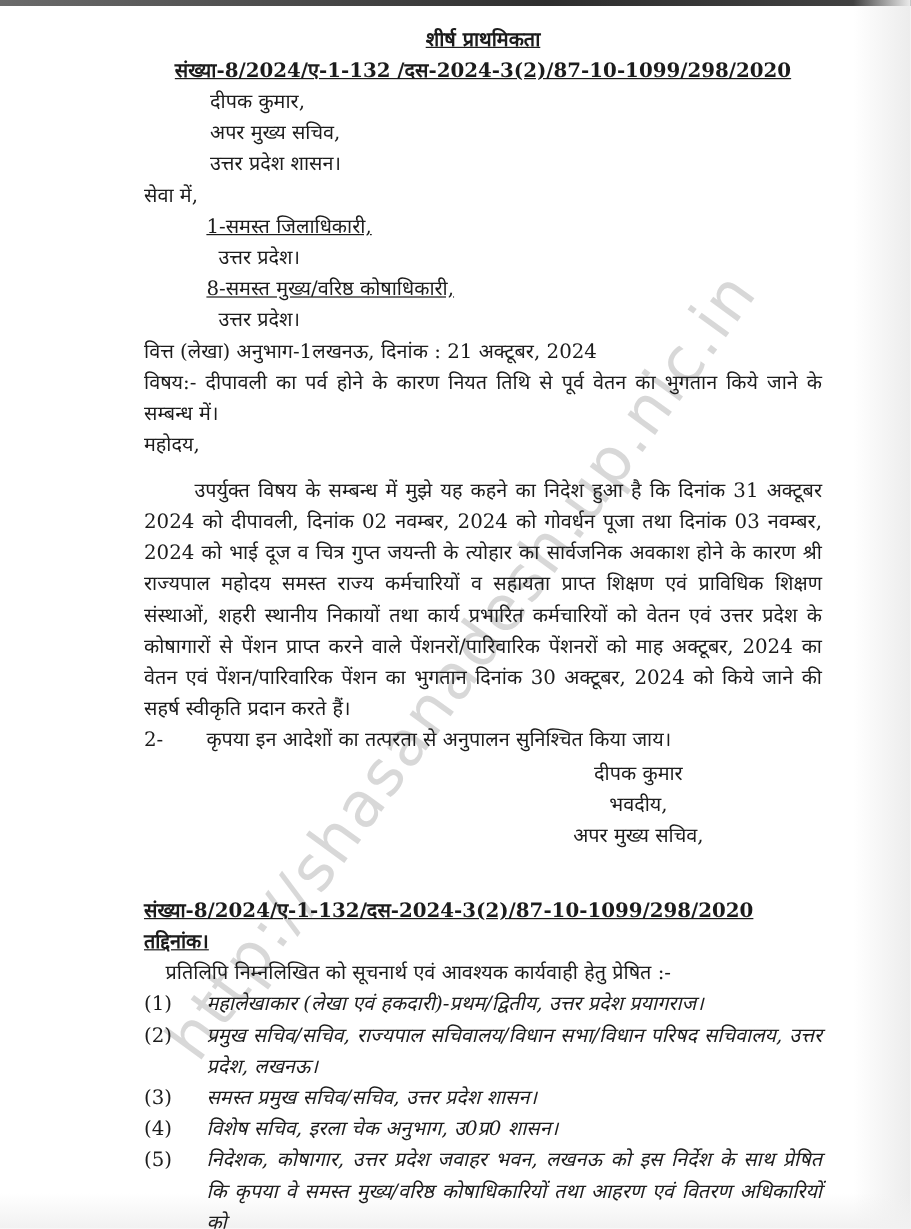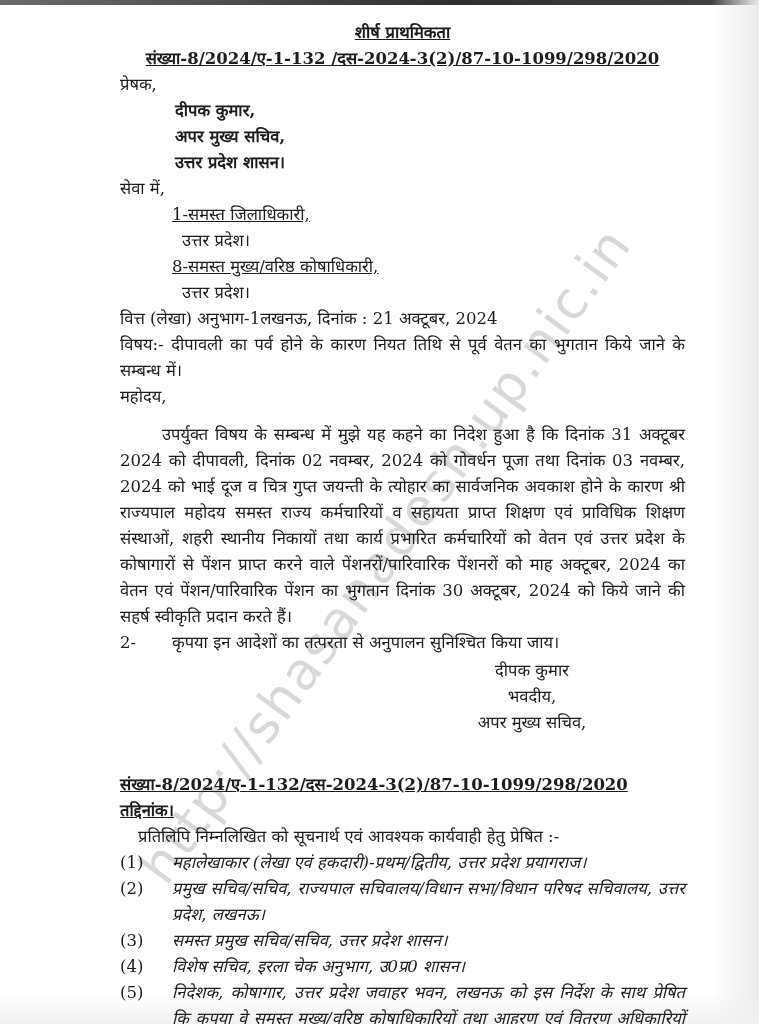--- a/index.html
+++ b/index.html
@@ -33,21 +33,21 @@
     font-family:"DejaVu Sans","Liberation Sans",sans-serif;
     z-index:1;user-select:none;
   }
   .page{
     position:relative;z-index:2;
     padding:20px 74px 0 120px; 
     font-size:16.5px;line-height:26px;
   }
   .right{text-align:center;}
   .bold-underline{font-weight:bold;text-decoration:underline;}
-  .indent1{padding-left:55px;font-weight:bold;}
+  .indent1{padding-left:55px;}
   .indent2{padding-left:52px;text-decoration:underline;}
   .sub-indent{padding-left:62px;}
   .flex-between{display:flex;justify-content:flex-start;align-items:baseline;}
   .subject{text-align:justify;}
   .para1{text-align:justify;text-indent:42px;margin-top:12px;}
   .para-row{display:flex;}
   .para-row .num{width:52px;flex:0 0 52px;}
   .closing{
     width:190px;margin-left:auto;margin-right:58px;
     text-align:center;margin-top:2px;
@@ -64,21 +64,20 @@
 <div class="top-edge"></div>
 <div class="watermark">http://shasanadesh.up.nic.in</div>
 
 <div class="page">
 
   <div class="right bold-underline">शीर्ष प्राथमिकता</div>
 
   <div class="right bold-underline">संख्या-8/2024/ए-1-132 /दस-2024-3(2)/87-10-1099/298/2020</div>
 
   <div>
-    <div>प्रेषक,</div>
     <div class="indent1">दीपक कुमार,</div>
     <div class="indent1">अपर मुख्य सचिव,</div>
     <div class="indent1">उत्तर प्रदेश शासन।</div>
   </div>
 
   <div>
     <div>सेवा में,</div>
     <div class="indent2">1-समस्त जिलाधिकारी,</div>
     <div class="sub-indent">उत्तर प्रदेश।</div>
     <div class="indent2">8-समस्त मुख्य/वरिष्ठ कोषाधिकारी,</div>

